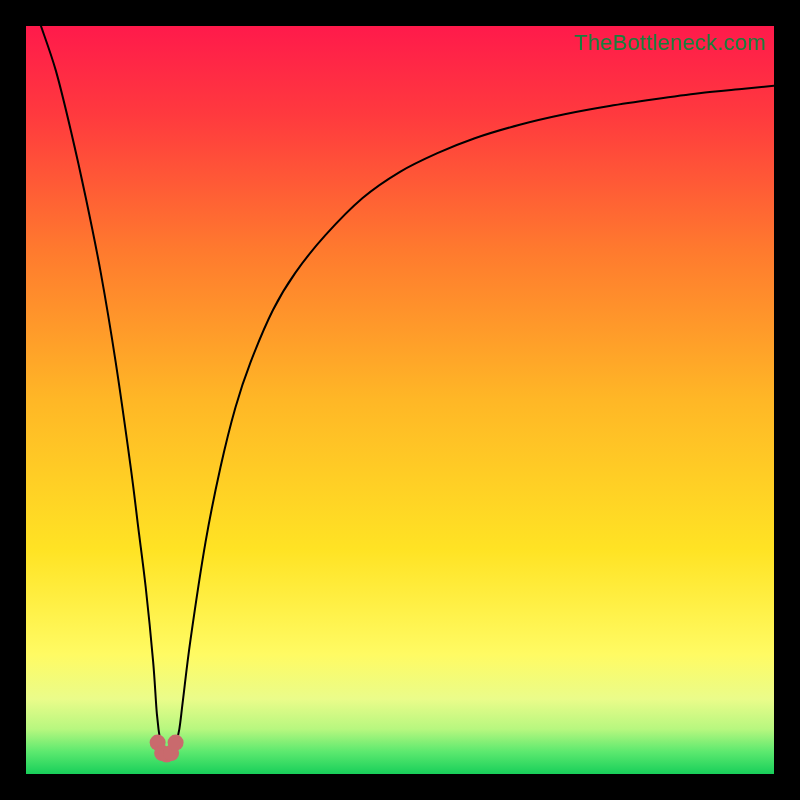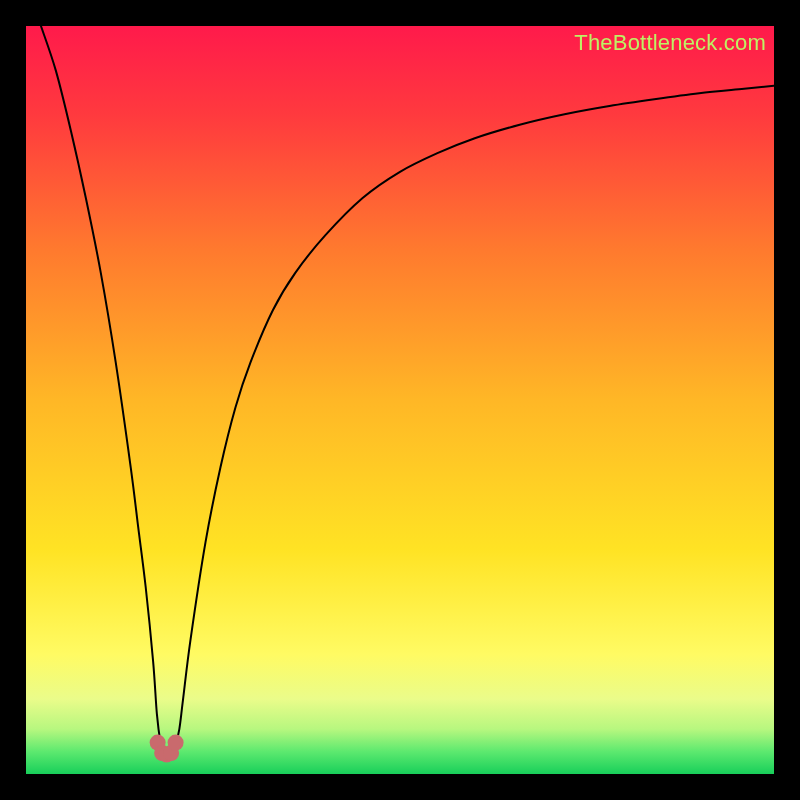--- a/index.html
+++ b/index.html
@@ -24,21 +24,21 @@
     top: 0;
     width: 748px;
     height: 748px;
   }
   .watermark {
     position: absolute;
     top: 4px;
     right: 8px;
     font-family: Arial, Helvetica, sans-serif;
     font-size: 22px;
-    color: #bef264;
+    color: #15803d;
     letter-spacing: 0.2px;
     user-select: none;
   }
 </style>
 </head>
 <body>
 
 <div class="frame">
   <svg class="plot" viewBox="0 0 748 748">
     <defs>

